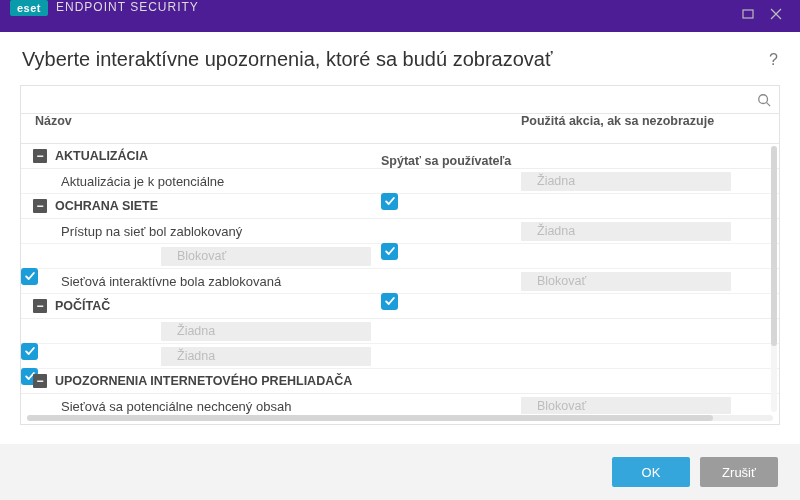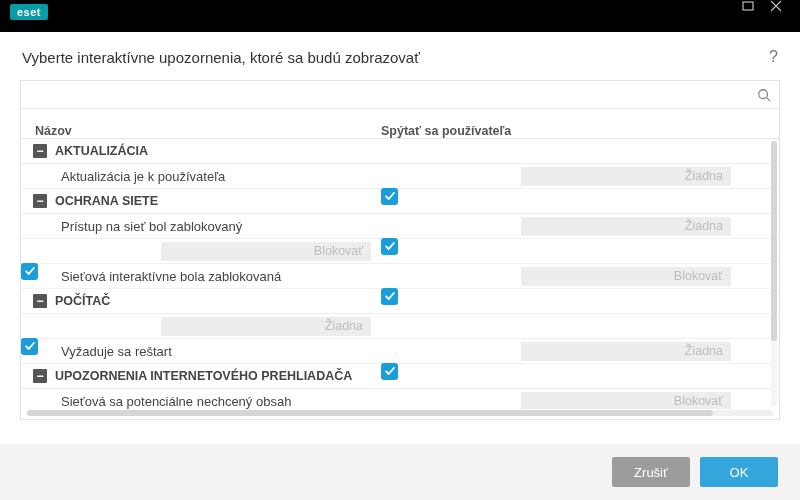--- a/index.html
+++ b/index.html
@@ -1,65 +1,66 @@
 <!DOCTYPE html>
 <html><head>
 <meta charset="utf-8">
 <style>
   * { box-sizing: border-box; margin: 0; padding: 0; }
   html, body { width: 800px; height: 500px; font-family: "Segoe UI", Arial, sans-serif; font-size: 13px; color: #333; background: #fff; overflow: hidden; }
-  .titlebar { height: 32px; background: #000000; color: #fff; display: flex; align-items: flex-end; padding: 0 10px 12px 10px; }
+  .titlebar { height: 32px; background: #4c1d95; color: #fff; display: flex; align-items: flex-start; padding: 0 10px 4px 10px; }
   .brand-badge { background: #0a9bab; color: #fff; font-weight: 600; font-size: 11px; letter-spacing: 0.5px; padding: 2px 7px; border-radius: 2px; margin-right: 8px; }
   .brand-text { font-size: 12px; letter-spacing: 1px; color: #ddd; font-weight: 300; }
   .titlebar-spacer { flex: 1; }
   .win-btn { width: 28px; height: 28px; display: flex; align-items: center; justify-content: center; color: #bbb; cursor: pointer; }
   .win-btn svg { width: 12px; height: 12px; stroke: currentColor; }
 
   .header { padding: 16px 22px 14px 22px; display: flex; align-items: center; }
-  .header h1 { font-size: 15px; font-weight: 400; color: #333; flex: 1; }
+  .header h1 { font-size: 20px; font-weight: 400; color: #333; flex: 1; }
   .help-icon { color: #777; font-size: 16px; cursor: pointer; }
 
   .panel { margin: 0 20px; border: 1px solid #e2e2e2; height: 340px; position: relative; background: #fff; }
   .search-row { height: 28px; border-bottom: 1px solid #e6e6e6; display: flex; align-items: center; }
   .search-input { flex: 1; border: none; outline: none; padding: 0 8px; height: 100%; font-size: 13px; }
   .search-icon-btn { width: 30px; height: 100%; display: flex; align-items: center; justify-content: center; color: #888; cursor: pointer; }
   .search-icon-btn svg { width: 14px; height: 14px; }
 
-  .table-head { display: flex; font-weight: 600; color: #555; font-size: 12.5px; border-bottom: 1px solid #e6e6e6; height: 30px; align-items: flex-end; }
+  .table-head { display: flex; font-weight: 600; color: #555; font-size: 12.5px; border-bottom: 1px solid #e6e6e6; height: 30px; align-items: flex-start; }
   .col-name { width: 360px; padding-left: 14px; }
   .col-ask  { width: 140px; margin-top: 40px; }
   .col-act  { flex: 1; }
 
   .table-body { position: relative; overflow-y: auto; height: calc(100% - 28px - 30px - 10px); }
   .group-row { display: flex; align-items: center; height: 25px; font-weight: 700; color: #444; font-size: 12.5px; border-bottom: 1px solid #eee; cursor: pointer; }
   .group-row .expander { width: 14px; height: 14px; margin: 0 8px 0 12px; display: flex; align-items: center; justify-content: center; background: #555; color: #fff; font-size: 12px; line-height: 1; border-radius: 1px; }
   .item-row { display: flex; align-items: center; height: 25px; border-bottom: 1px solid #f1f1f1; }
   .item-row .col-name { padding-left: 40px; font-weight: 400; color: #444; }
   .item-row .col-ask { display: flex; align-items: center; }
   .cbox { width: 17px; height: 17px; border-radius: 3px; background: #1a9dd9; display: inline-flex; align-items: center; justify-content: center; cursor: pointer; }
   .cbox svg { width: 12px; height: 12px; }
-  .action-field { background: #ededed; color: #bdbdbd; height: 19px; line-height: 19px; padding: 0 8px; width: 210px; font-size: 12.5px; border-radius: 1px; cursor: default; text-align: right; }
+  .action-field { background: #ededed; color: #bdbdbd; height: 19px; line-height: 19px; padding: 0 16px; width: 210px; font-size: 12.5px; border-radius: 1px; cursor: default; }
 
   .hscroll-track { position: absolute; left: 6px; right: 6px; bottom: 3px; height: 6px; background: #f0f0f0; border-radius: 3px; }
   .hscroll-thumb { position: absolute; left: 0; top: 0; bottom: 0; width: 92%; background: #d6d6d6; border-radius: 3px; }
   .vscroll-track-panel { position: absolute; top: 60px; right: 2px; width: 6px; bottom: 12px; background: #f5f5f5; border-radius: 3px; }
   .vscroll-thumb-panel { position: absolute; top: 0; left: 0; right: 0; height: 75%; background: #d6d6d6; border-radius: 3px; }
 
   .footer { position: absolute; bottom: 0; left: 0; right: 0; height: 56px; background: #f3f3f3; display: flex; align-items: center; justify-content: flex-end; padding-right: 22px; gap: 10px; }
   .btn { min-width: 78px; height: 30px; border: none; border-radius: 2px; font-size: 13px; cursor: pointer; color: #fff; padding: 0 18px; }
   .btn-primary { background: #35a6dc; }
   .btn-secondary { background: #9c9c9c; }
 
   .table-body::-webkit-scrollbar { width: 0; height: 0; }
 </style>
 </head>
 <body>
 
 <div class="titlebar">
   <span class="brand-badge">eset</span>
+  <span class="brand-text">ENDPOINT SECURITY</span>
   <span class="titlebar-spacer"></span>
   <div class="win-btn">
     <svg viewBox="0 0 12 12">
         <rect x="1" y="2" width="10" height="8" fill="none" stroke-width="1.2"></rect>
       </svg>
   </div>
   <div class="win-btn">
     <svg viewBox="0 0 12 12">
         <line x1="1" y1="1" x2="11" y2="11" stroke-width="1.2"></line>
         <line x1="11" y1="1" x2="1" y2="11" stroke-width="1.2"></line>
@@ -79,29 +80,30 @@
       <svg viewBox="0 0 16 16" fill="none" stroke="#888" stroke-width="1.5">
           <circle cx="7" cy="7" r="5"></circle>
           <line x1="11" y1="11" x2="15" y2="15"></line>
         </svg>
     </div>
   </div>
 
   <div class="table-head">
     <div class="col-name">Názov</div>
     <div class="col-ask">Spýtať sa používateľa</div>
+    <div class="col-act">Použitá akcia, ak sa nezobrazuje</div>
   </div>
 
   <div class="table-body" id="table-body">
       <div class="group-row">
         <span class="expander">−</span>
         <span>AKTUALIZÁCIA</span>
       </div>
       <div class="item-row">
-        <div class="col-name">Aktualizácia je k používateľa</div>
+        <div class="col-name">Aktualizácia je k potenciálne</div>
         <div class="col-ask">
           <span class="cbox">
             <svg viewBox="0 0 14 14">
               <polyline points="2.5,7.5 5.5,10.5 11.5,3.5" fill="none" stroke="#fff" stroke-width="2.2" stroke-linecap="round" stroke-linejoin="round"></polyline>
             </svg>
           </span>
         </div>
         <div class="col-act">
           <div class="action-field">Žiadna</div>
         </div>
@@ -158,21 +160,20 @@
             <svg viewBox="0 0 14 14">
               <polyline points="2.5,7.5 5.5,10.5 11.5,3.5" fill="none" stroke="#fff" stroke-width="2.2" stroke-linecap="round" stroke-linejoin="round"></polyline>
             </svg>
           </span>
         </div>
         <div class="col-act">
           <div class="action-field">Žiadna</div>
         </div>
       </div>
       <div class="item-row">
-        <div class="col-name">Vyžaduje sa reštart</div>
         <div class="col-ask">
           <span class="cbox">
             <svg viewBox="0 0 14 14">
               <polyline points="2.5,7.5 5.5,10.5 11.5,3.5" fill="none" stroke="#fff" stroke-width="2.2" stroke-linecap="round" stroke-linejoin="round"></polyline>
             </svg>
           </span>
         </div>
         <div class="col-act">
           <div class="action-field">Žiadna</div>
         </div>
@@ -198,15 +199,15 @@
 
   <div class="vscroll-track-panel">
     <div class="vscroll-thumb-panel"></div>
   </div>
   <div class="hscroll-track">
     <div class="hscroll-thumb"></div>
   </div>
 </div>
 
 <div class="footer">
+  <button class="btn btn-primary">OK</button>
   <button class="btn btn-secondary">Zrušiť</button>
-  <button class="btn btn-primary">OK</button>
 </div>
 
 </body></html>

